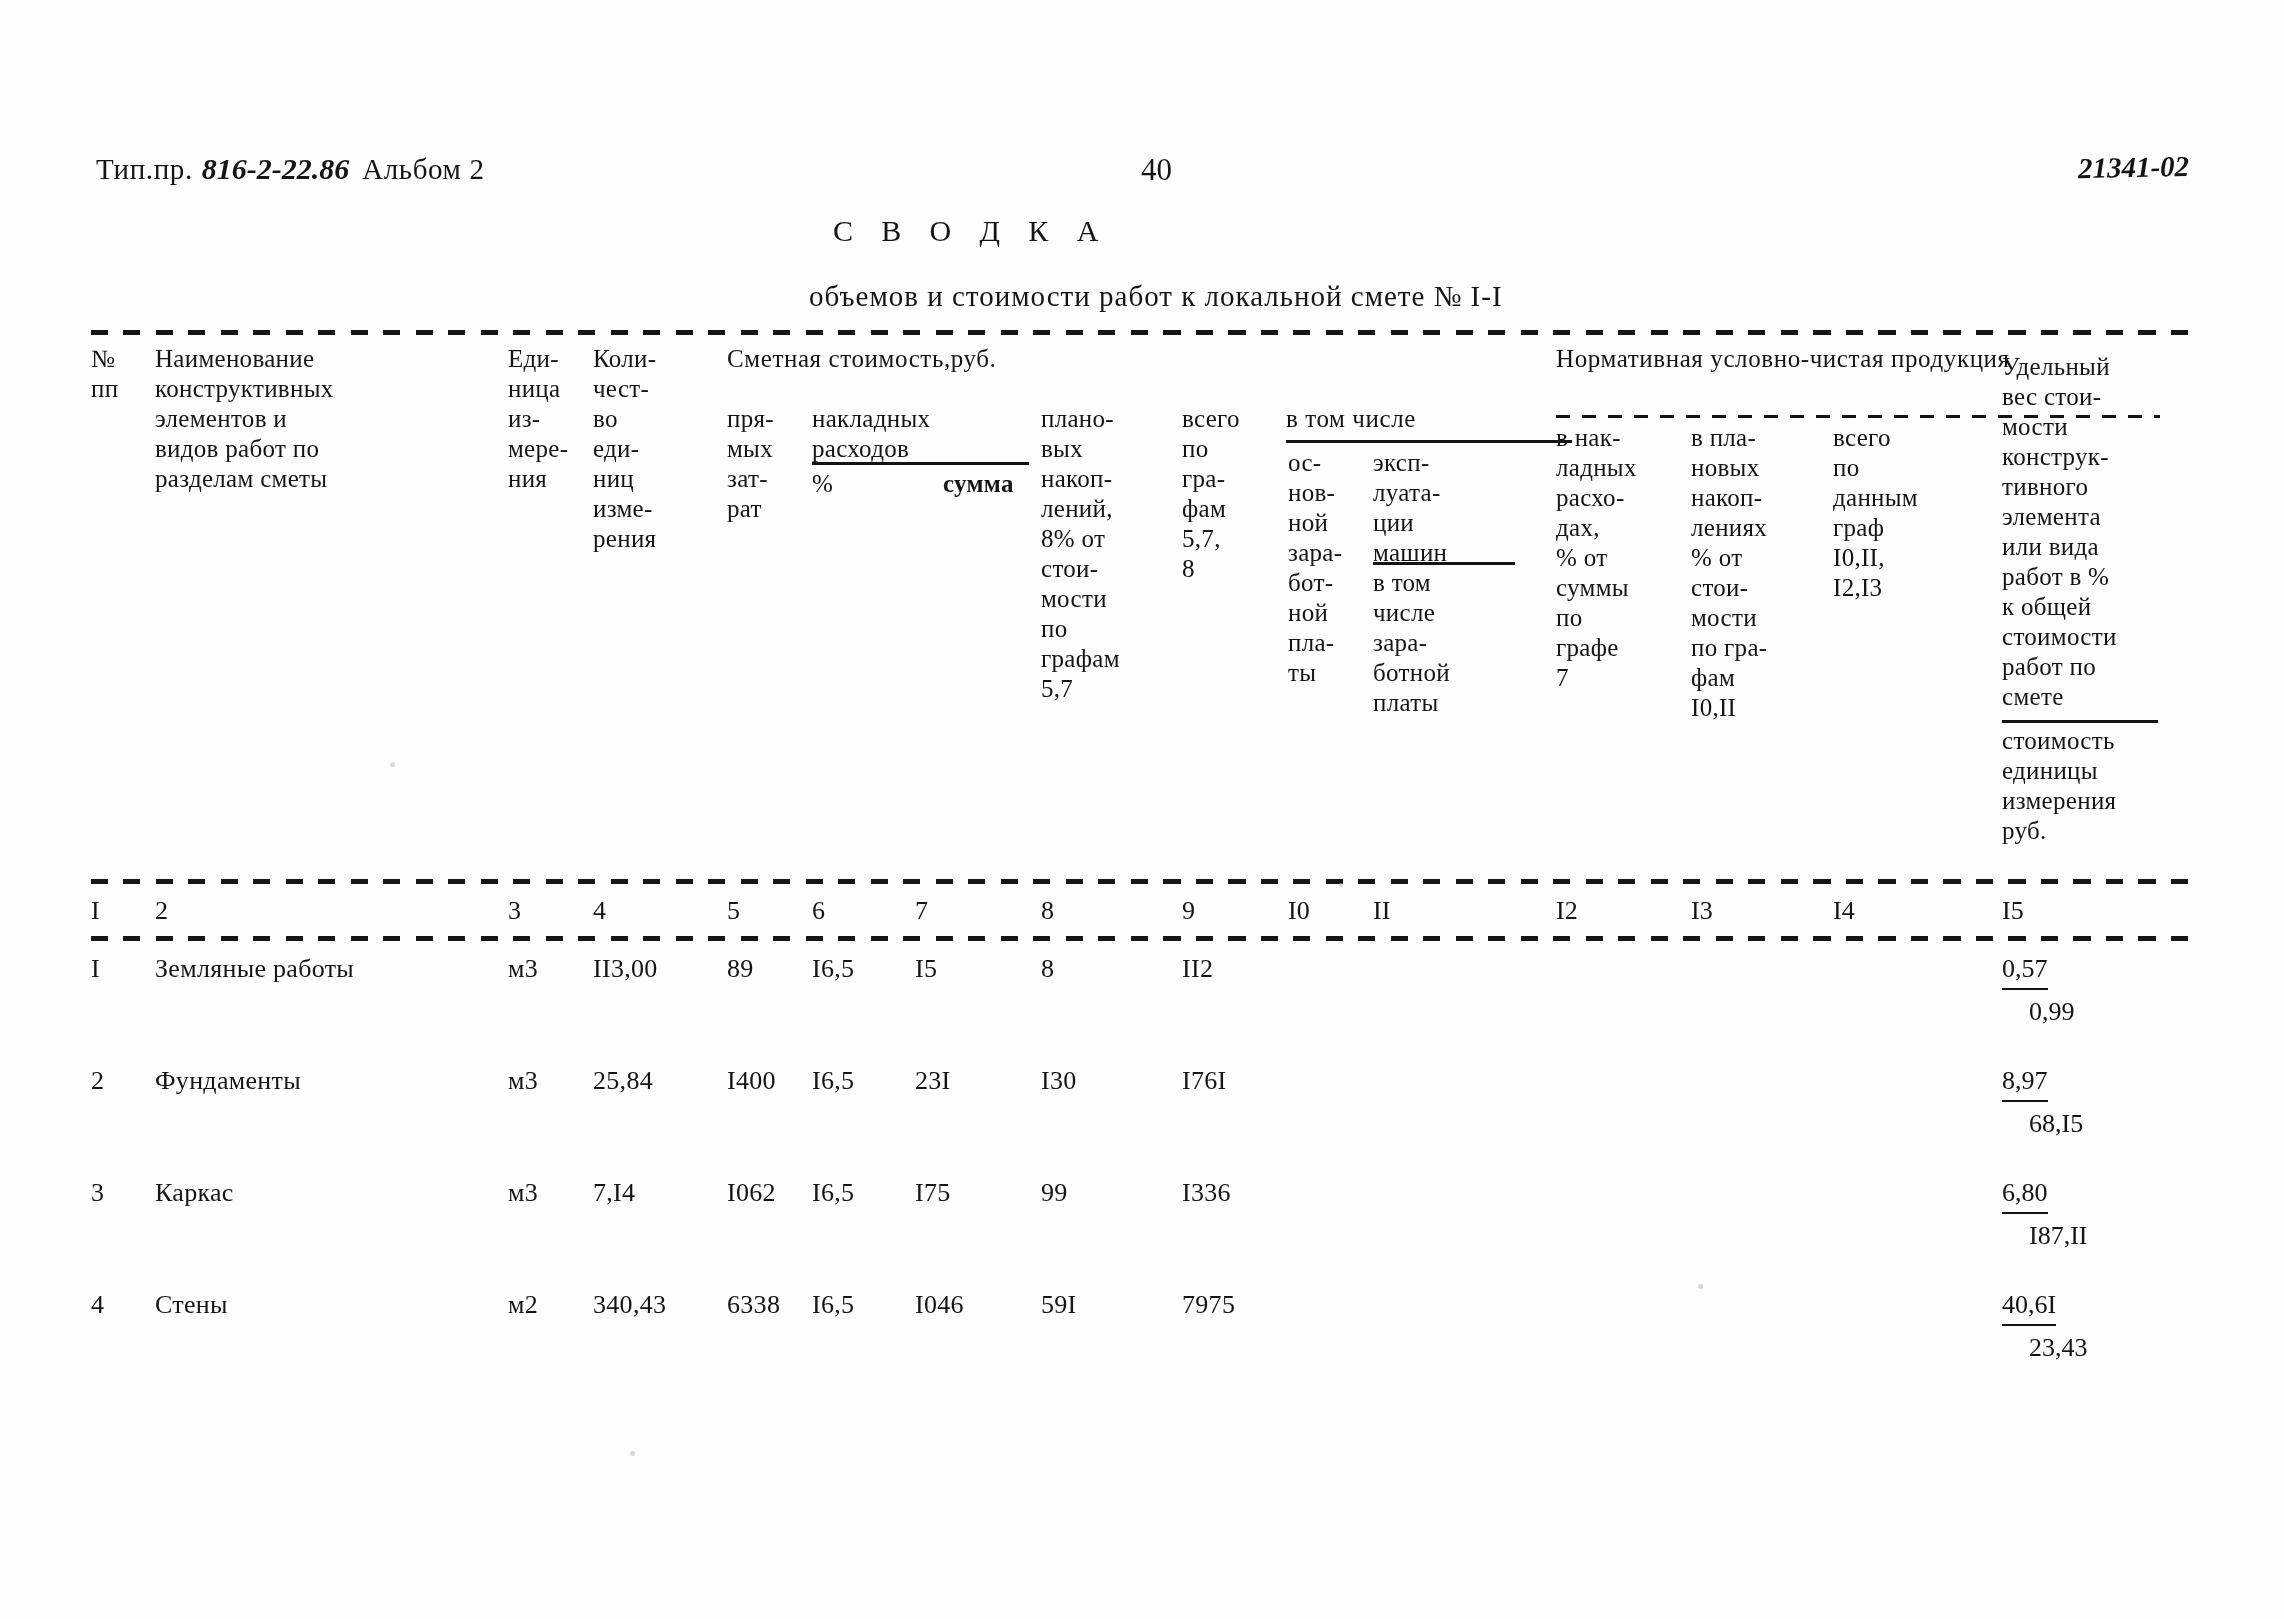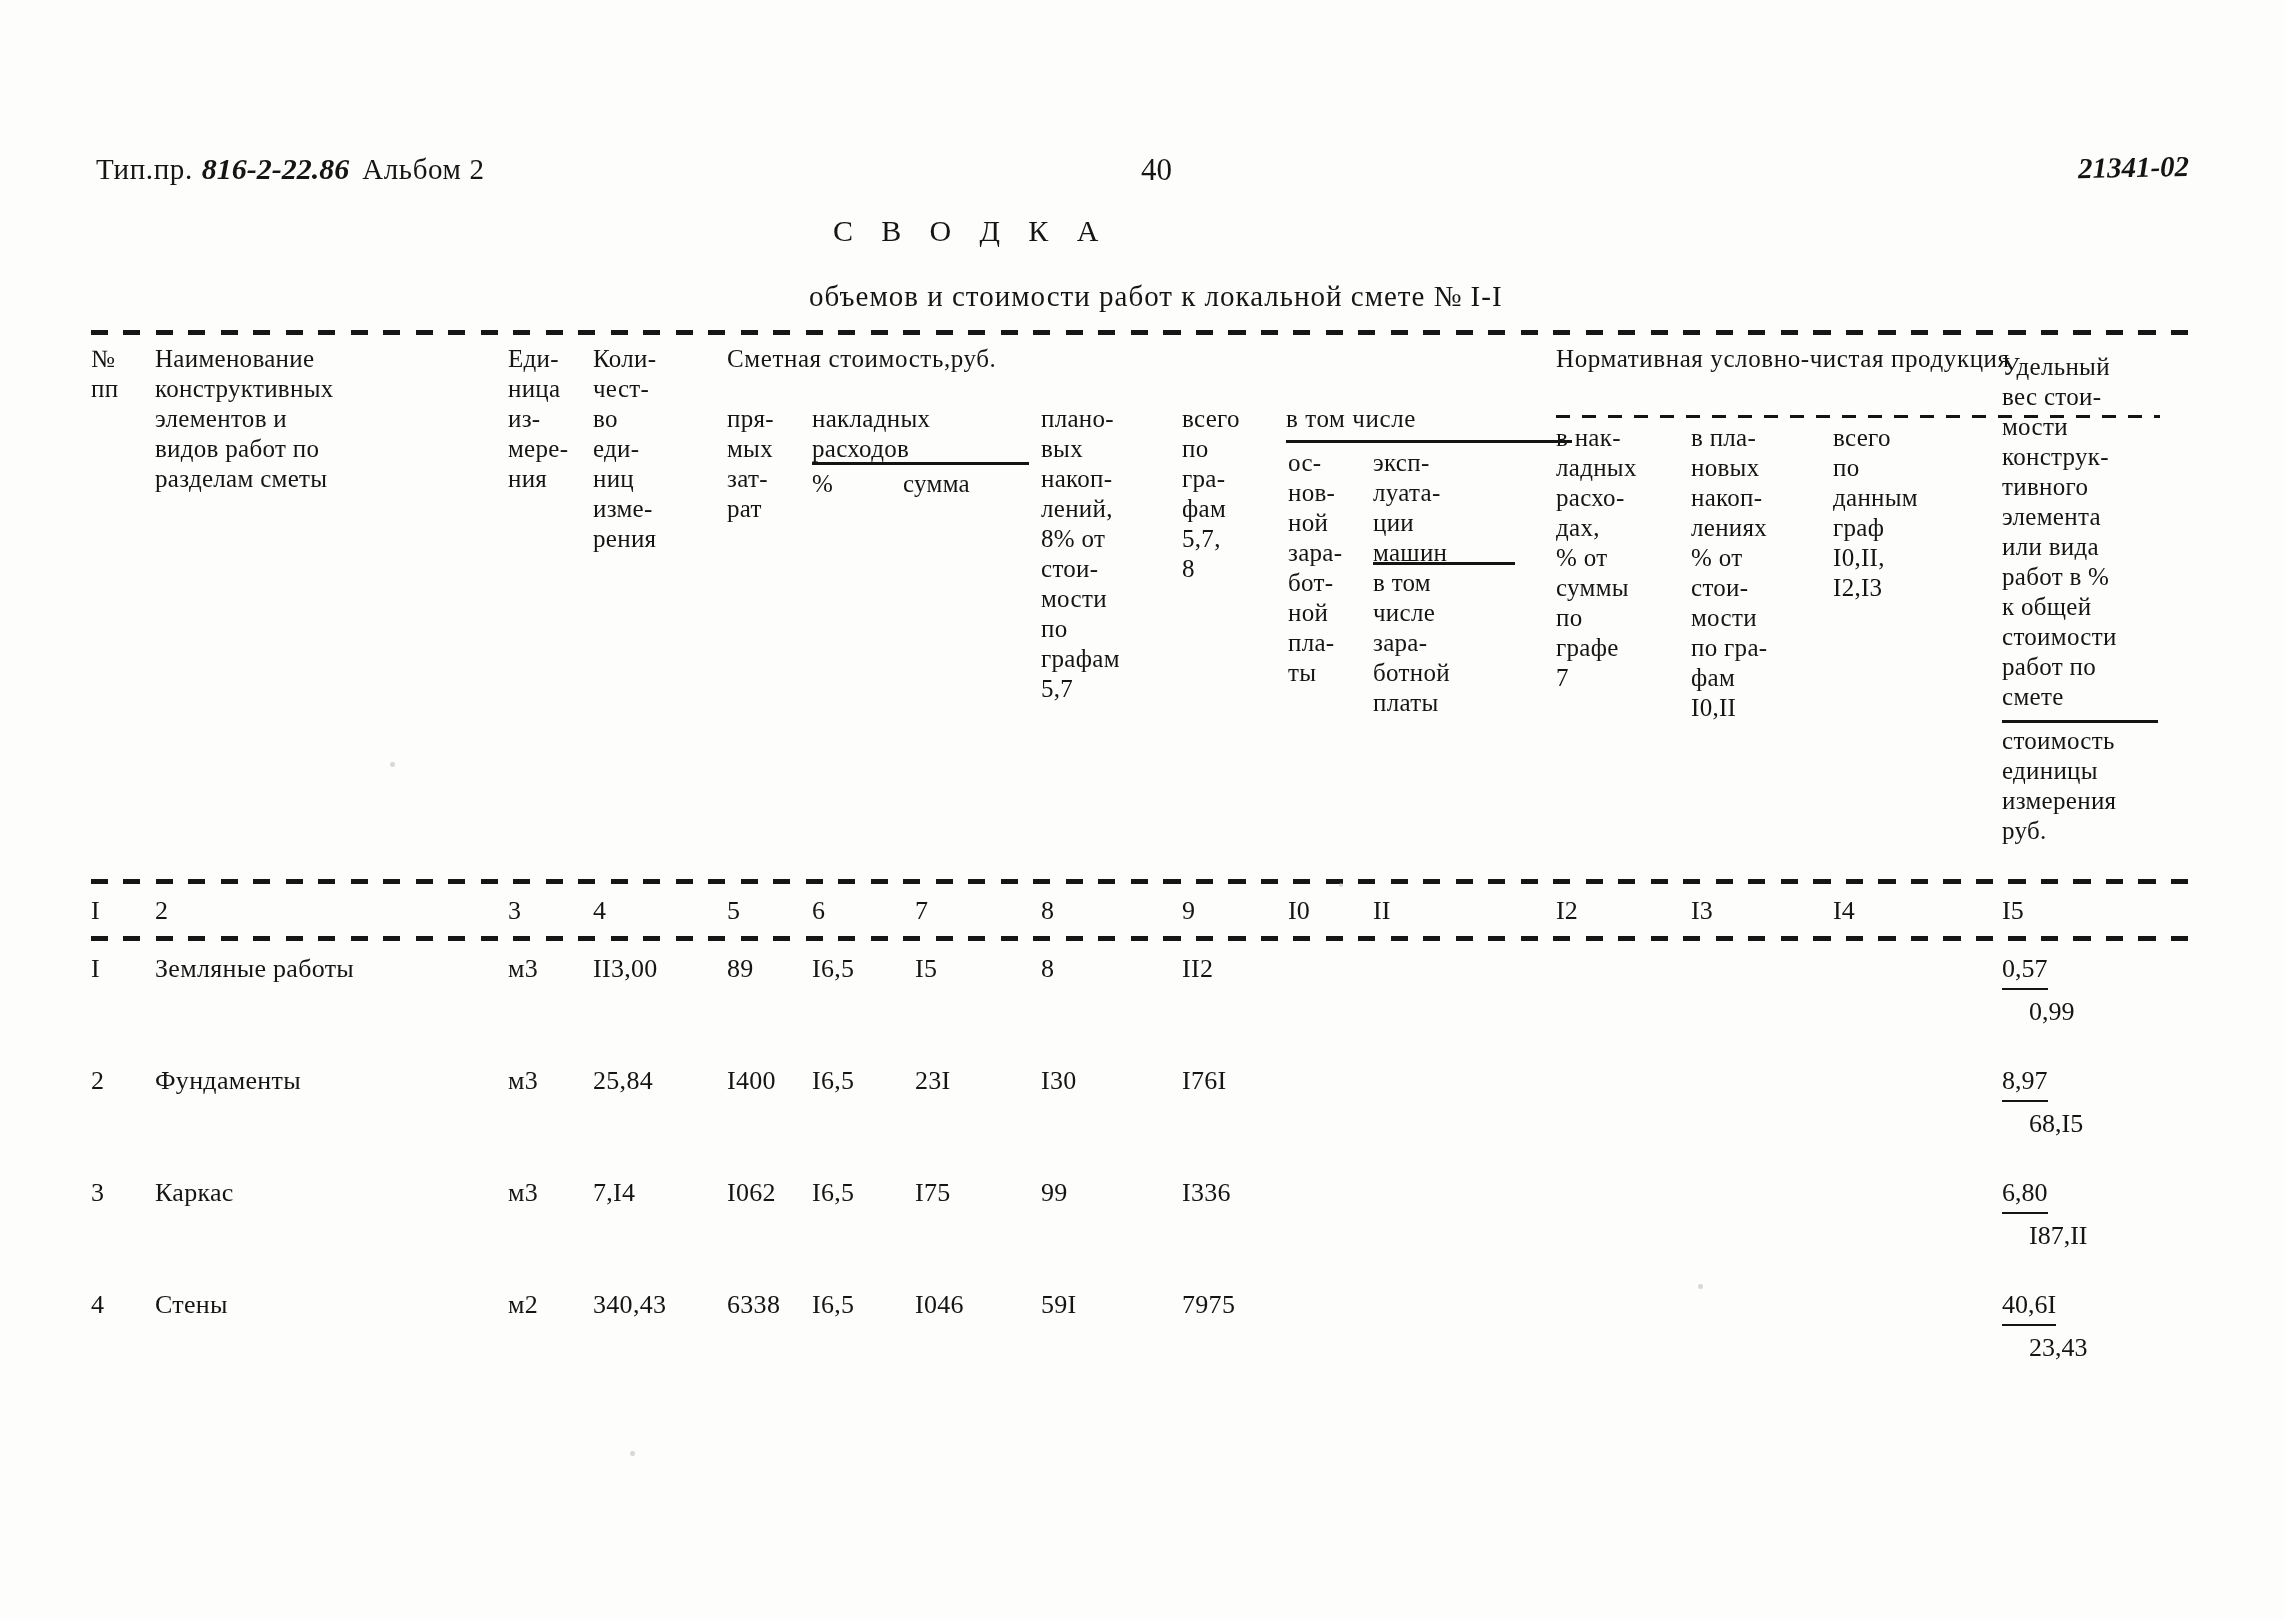--- a/index.html
+++ b/index.html
@@ -232,21 +232,21 @@
 мых
 зат-
 рат</div>
 
       <div class="span-label" style="left:721px; top:60px; white-space:pre-line; letter-spacing:0.3px;">накладных
 расходов</div>
       <div class="uline" style="left:721px; top:118px; width:217px;"></div>
 
       <div class="cell" style="left:721px; top:125px;">%</div>
 
-      <div class="cell" style="left:812px; top:125px;">сумма</div>
+      <div class="cell" style="left:852px; top:125px;font-weight:bold;">сумма</div>
 
       <div class="cell" style="left:950px; top:60px; width:118px;">плано-
 вых
 накоп-
 лений,
 8% от
 стои-
 мости
 по
 графам

